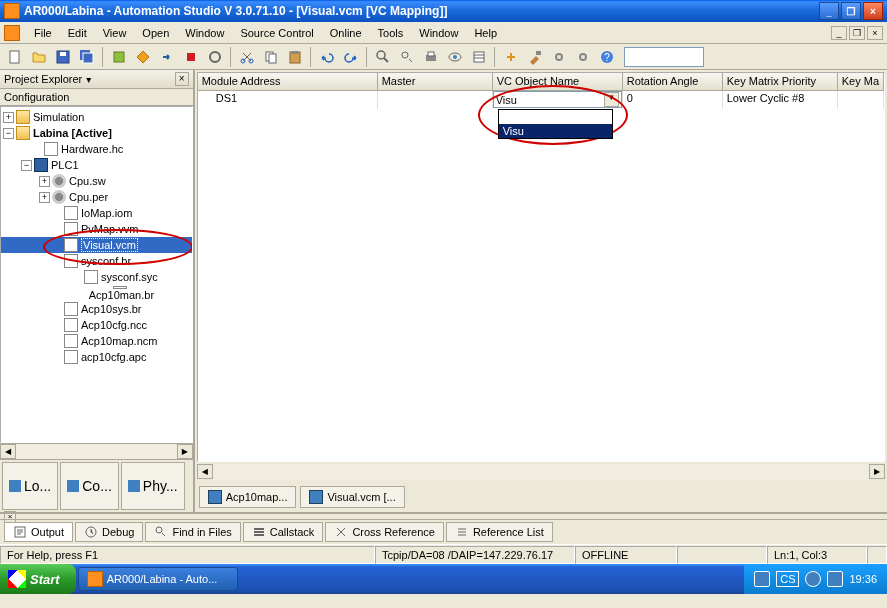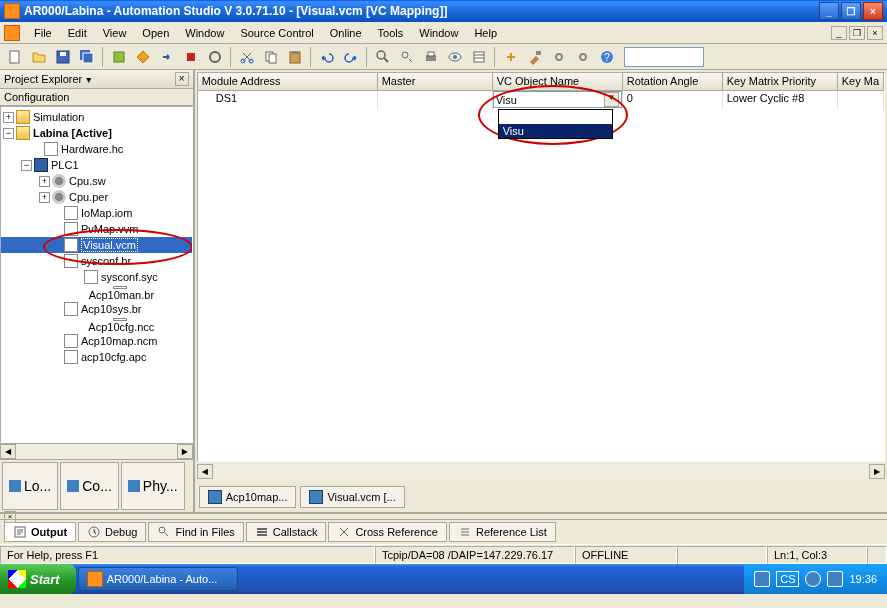--- a/index.html
+++ b/index.html
@@ -176,21 +176,21 @@
 }
 .bp-gripper { height:6px; background:#ece9d8; border-bottom:1px solid #aca899; display:flex; align-items:center;}
 .bp-close { width:12px; height:12px; border:1px solid #aca899; font-size:8px; text-align:center; margin-left:4px;}
 .bp-tabs {
   display:flex; padding:2px 4px; gap:2px;
 }
 .bp-tab {
   border:1px solid #aca899; padding:2px 8px; background:#f4f2e8;
   display:flex; align-items:center; gap:4px;
 }
-.bp-tab.active { background:#fff; font-weight:bold;}
+.bp-tab.active { background:#fff; font-weight:normal;}
 .bp-tab-icon { width:14px; height:14px; }
 
 .statusbar {
   height:20px; background:#ece9d8; border-top:1px solid #fff;
   display:flex; align-items:center; font-size:11px;
 }
 .sb-cell { border:1px inset #fff; padding:1px 6px; height:18px; display:flex; align-items:center;}
 .sb-cell.flex { flex:1; }
 
 .taskbar {
@@ -473,21 +473,21 @@
       <div class="tree-row" style="padding-left:50px;flex-direction:column;">
         <span class="tree-noexp"></span>
         <span class="tree-icon icon-file"></span>
         <span class="tree-label">Acp10man.br</span>
       </div>
       <div class="tree-row" style="padding-left:50px;">
         <span class="tree-noexp"></span>
         <span class="tree-icon icon-file"></span>
         <span class="tree-label">Acp10sys.br</span>
       </div>
-      <div class="tree-row" style="padding-left:50px;flex-direction:column;">
+      <div class="tree-row" style="padding-left:50px;">
         <span class="tree-noexp"></span>
         <span class="tree-icon icon-file"></span>
         <span class="tree-label">Acp10cfg.ncc</span>
       </div>
       <div class="tree-row" style="padding-left:50px;">
         <span class="tree-noexp"></span>
         <span class="tree-icon icon-file"></span>
         <span class="tree-label">Acp10map.ncm</span>
       </div>
       <div class="tree-row" style="padding-left:50px;">

